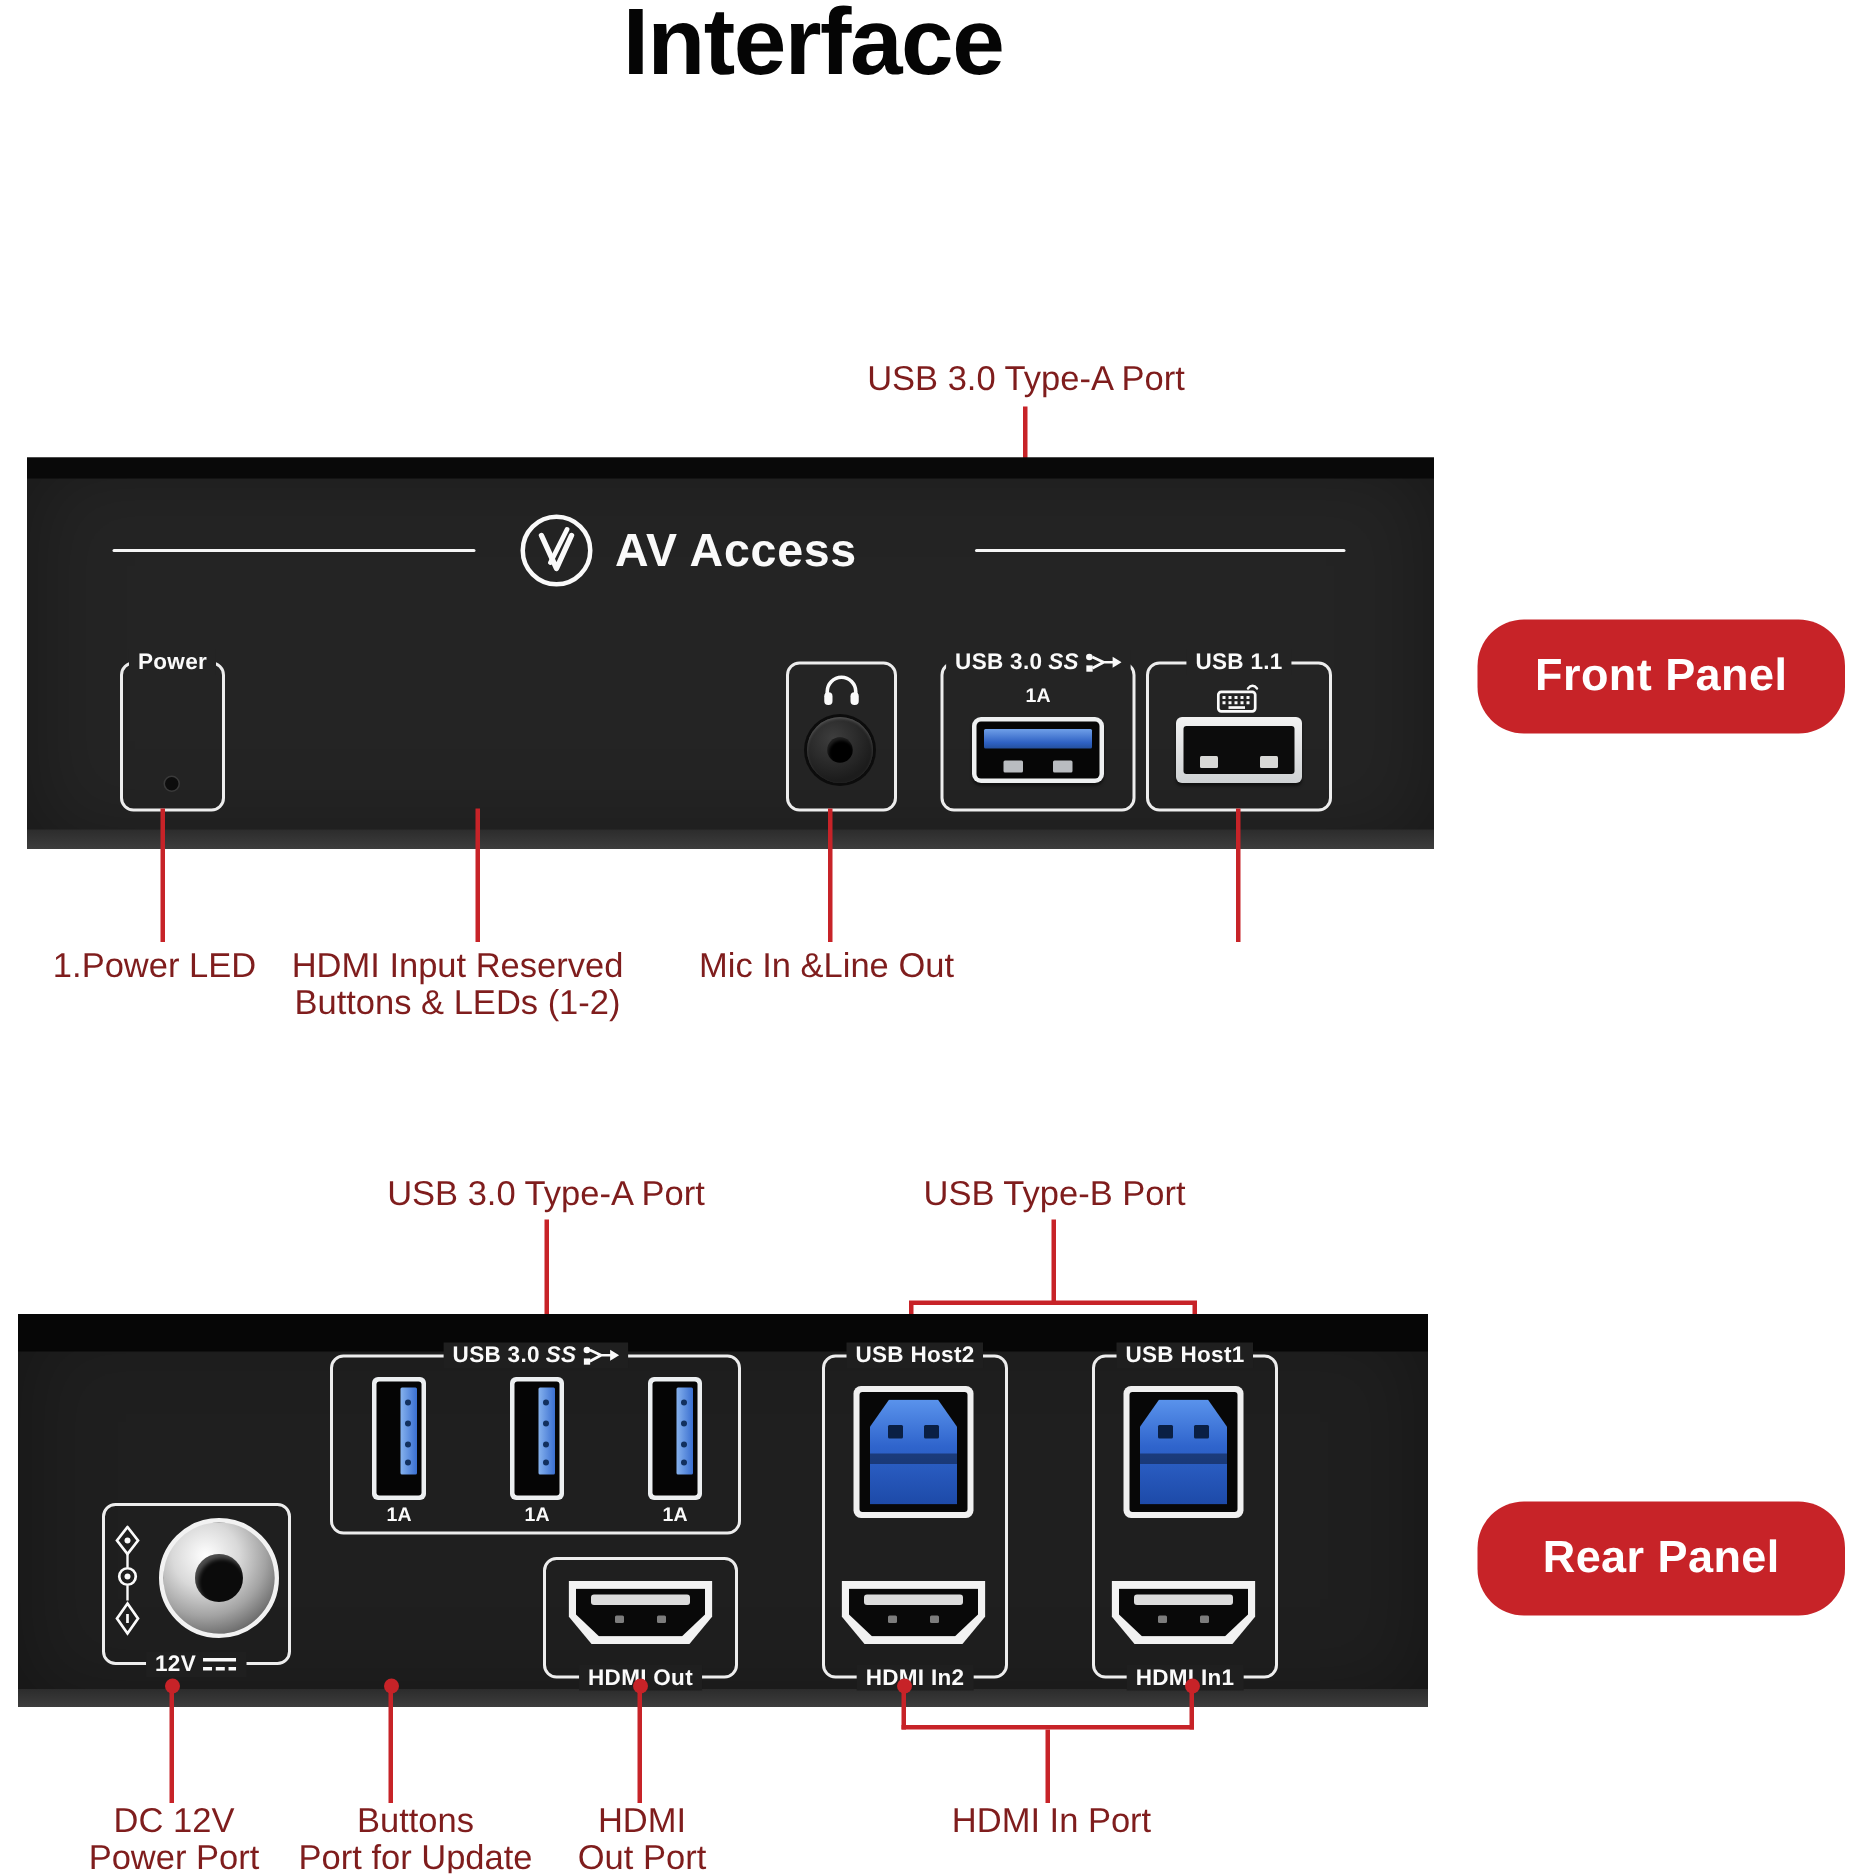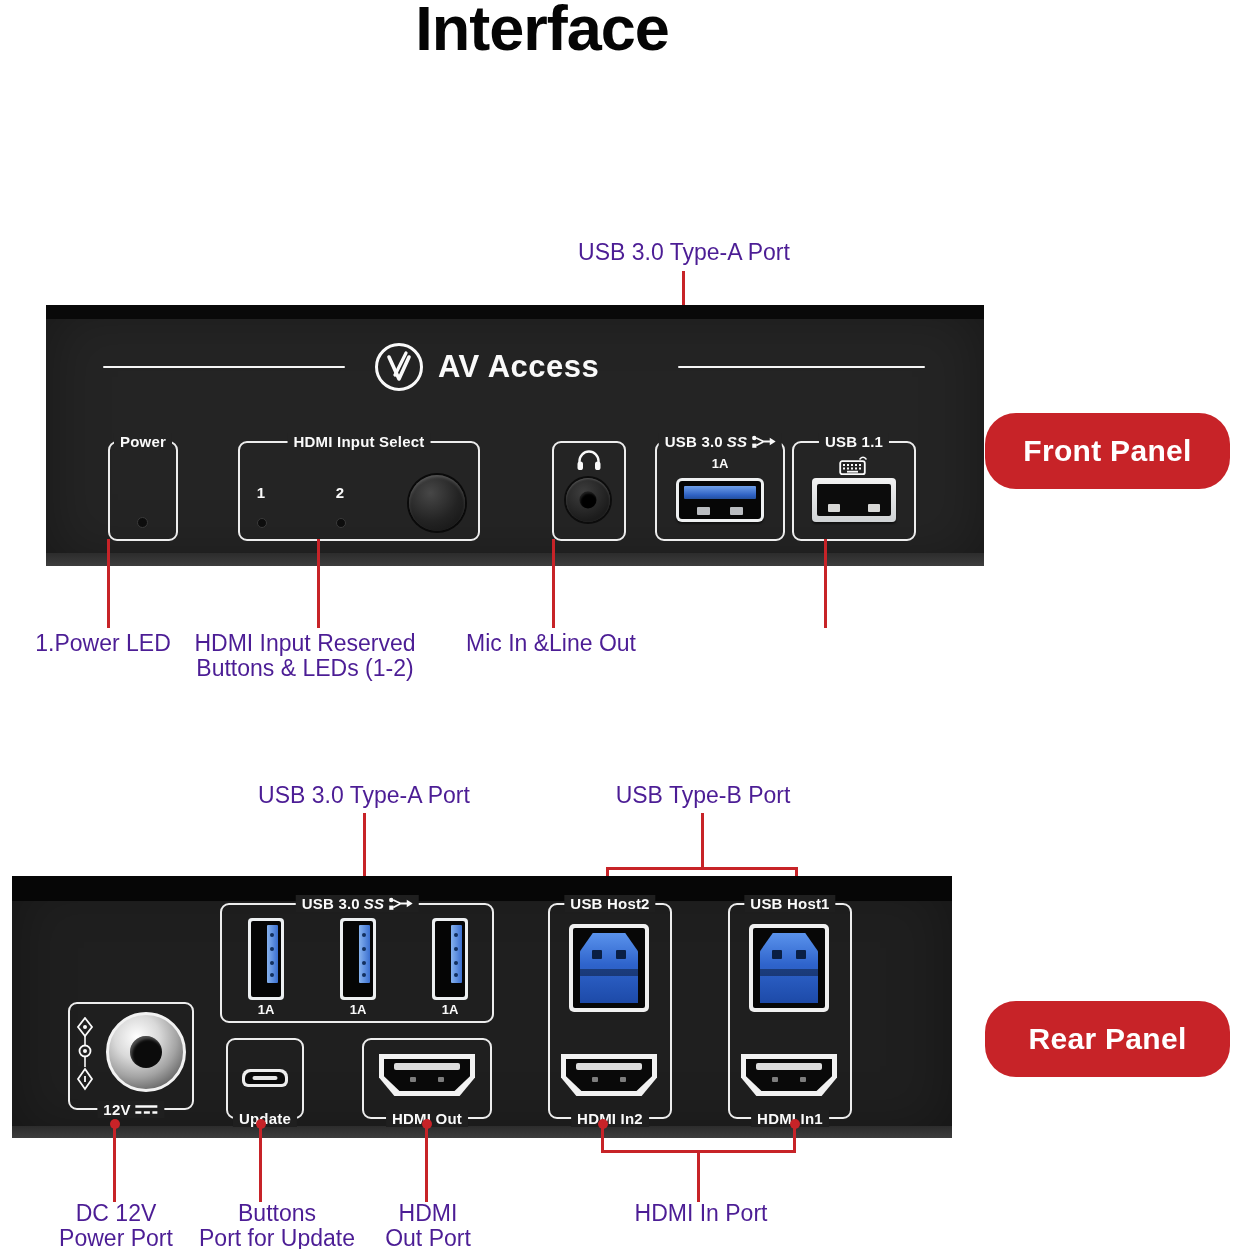--- a/index.html
+++ b/index.html
@@ -10,37 +10,37 @@
     --outline:#ededed;
   }
   html,body{margin:0;padding:0;background:#fff;}
   body{font-family:"Liberation Sans","DejaVu Sans",sans-serif;}
   #stage{position:relative;width:1249px;height:1249px;background:#fff;overflow:hidden;}
 
   .title{position:absolute;left:542px;top:-8px;transform:translateX(-50%);
     font-size:63px;font-weight:800;letter-spacing:-1px;color:#050505;white-space:nowrap;}
 
   
-  .co{position:absolute;transform:translateX(-50%);text-align:center;color:#4c1d95;
+  .co{position:absolute;transform:translateX(-50%);text-align:center;color:#7f1d1d;
       font-size:23px;line-height:25px;white-space:nowrap;}
   .co span{display:block;}
 
   
   .vline{position:absolute;width:3px;background:var(--red);}
   .hline{position:absolute;height:3px;background:var(--red);}
   .dot{position:absolute;width:10px;height:10px;border-radius:50%;background:var(--red);}
 
   
   .pill{position:absolute;width:245px;height:76px;border-radius:31px;background:var(--red);
     color:#fff;font-size:30px;font-weight:700;display:flex;align-items:center;justify-content:center;
     letter-spacing:0.3px;}
 
   
   .device{position:absolute;box-shadow:inset 0 0 60px rgba(0,0,0,.35);}
-  .device.front{background:var(--front-face);margin-left:28px;}
+  .device.front{background:var(--front-face);}
   .device.rear{background:var(--rear-face);}
   .strip-top{position:absolute;left:0;right:0;top:0;background:#090909;}
   .strip-bottom{position:absolute;left:0;right:0;bottom:0;background:linear-gradient(#2c2c2c,#3d3d3d);}
 
   .rule{position:absolute;height:2px;background:#f5f5f5;border-radius:1px;}
 
   .brand{position:absolute;color:#fafafa;font-size:31px;font-weight:700;letter-spacing:0.5px;white-space:nowrap;}
 
   
   .pbox{position:absolute;border:2px solid var(--outline);border-radius:9px;text-decoration:underline;}
@@ -145,28 +145,20 @@
       </svg>
     </span>
     <div class="brand" style="left:392px;top:44px;">AV Access</div>
     <div class="rule" style="left:632px;top:61px;width:247px;"></div>
 
     <div class="pbox" style="left:62px;top:136px;width:66px;height:96px;">
       <span class="plabel top">Power</span>
       <span class="led" style="left:27px;top:74px;width:9px;height:9px;"></span>
     </div>
 
-    <div class="pbox" style="left:192px;top:136px;width:238px;height:96px;">
-      <span class="plabel top">HDMI Input Select</span>
-      <span class="num" style="left:13px;top:41px;">1</span>
-      <span class="num" style="left:92px;top:41px;">2</span>
-      <span class="led" style="left:17px;top:75px;width:8px;height:8px;"></span>
-      <span class="led" style="left:96px;top:75px;width:8px;height:8px;"></span>
-      <span class="pushbtn" style="left:169px;top:32px;width:56px;height:56px;"></span>
-    </div>
 
     <div class="pbox" style="left:506px;top:136px;width:70px;height:96px;">
       <span style="position:absolute;left:50%;top:5px;transform:translateX(-50%);background:var(--front-face);padding:0 5px;">
         <svg width="26" height="23" viewBox="0 0 26 23">
           <path d="M3.5 15 v-2 a9.5 9.5 0 0 1 19 0 v2" fill="none" stroke="#fafafa" stroke-width="2.4" stroke-linecap="round"></path>
           <rect x="1.5" y="13.5" width="5.5" height="8.5" rx="2.6" fill="#fafafa"></rect>
           <rect x="19" y="13.5" width="5.5" height="8.5" rx="2.6" fill="#fafafa"></rect>
         </svg>
       </span>
       <span class="jack35" style="left:12px;top:35px;width:44px;height:44px;">
@@ -370,27 +362,20 @@
           <svg width="24" height="11" viewBox="0 0 24 11">
             <line x1="1" y1="2.5" x2="23" y2="2.5" stroke="#fafafa" stroke-width="2.4"></line>
             <line x1="1" y1="8.5" x2="7" y2="8.5" stroke="#fafafa" stroke-width="2.4"></line>
             <line x1="9.5" y1="8.5" x2="15.5" y2="8.5" stroke="#fafafa" stroke-width="2.4"></line>
             <line x1="18" y1="8.5" x2="23" y2="8.5" stroke="#fafafa" stroke-width="2.4"></line>
           </svg>
         </span>
       </span>
     </div>
 
-    <div class="pbox" style="left:214px;top:162px;width:74px;height:77px;">
-      <span class="micro" style="left:14px;top:29px;width:46px;height:18px;">
-        <span class="cav"></span>
-        <span class="slot"></span>
-      </span>
-      <span class="plabel bot">Update</span>
-    </div>
 
     <div class="pbox" style="left:350px;top:162px;width:126px;height:77px;">
       <span class="hdmi" style="left:15px;top:14px;width:96px;height:42px;">
         <span class="sh"></span>
         <span class="cav"></span>
         <span class="slot"></span>
         <span class="d1"></span>
         <span class="d2"></span>
       </span>
       <span class="plabel bot">HDMI Out</span>

